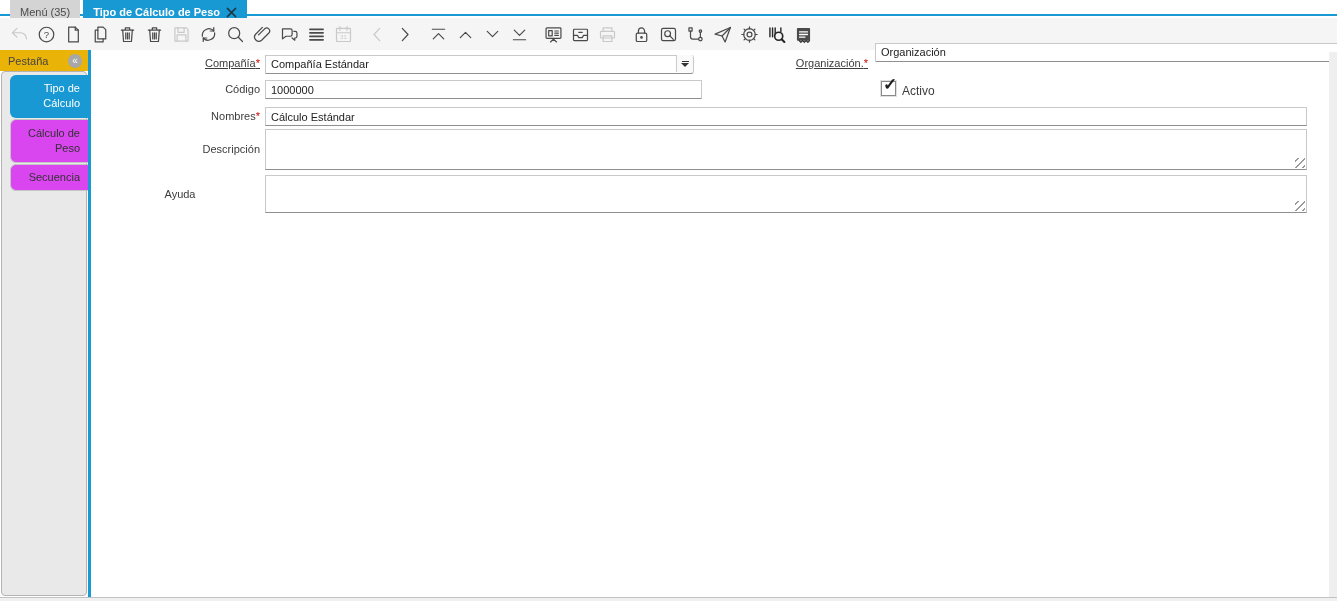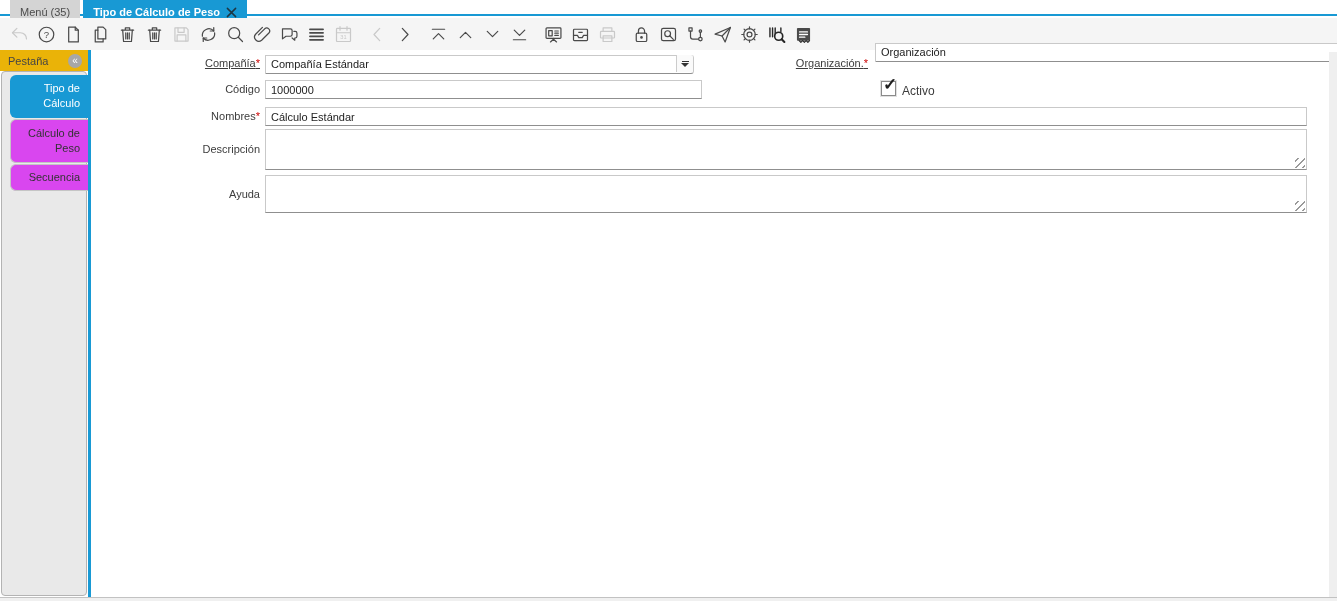--- a/index.html
+++ b/index.html
@@ -329,18 +329,18 @@
 </div>
 <div class="cb-label" style="left:902px; top:84px;">Activo</div>
 
 <div class="flabel" style="left:100px; top:110px; width:160px;"><span>Nombres</span><span class="req">*</span></div>
 <input class="finput" style="left: 265px; top: 107px; width: 1042px;" value="Cálculo Estándar">
 
 <div class="flabel" style="left:100px; top:143px; width:160px;"><span>Descripción</span></div>
 <textarea class="farea" style="left: 265px; top: 129px; width: 1042px; height: 41px;"></textarea>
 <div class="grip" style="left:1295px; top:158px;"></div>
 
-<div class="flabel" style="left:100px; top:188px; width:160px;"><span>Ayuda</span></div>
+<div class="flabel" style="left:100px; top:188px; width:160px;text-align:center;"><span>Ayuda</span></div>
 <textarea class="farea" style="left: 265px; top: 175px; width: 1042px; height: 38px;"></textarea>
 <div class="grip" style="left:1295px; top:201px;"></div>
 
 <div class="scroll-gutter"></div>
 <div class="bottom-strip"></div>
 
 </body></html>

